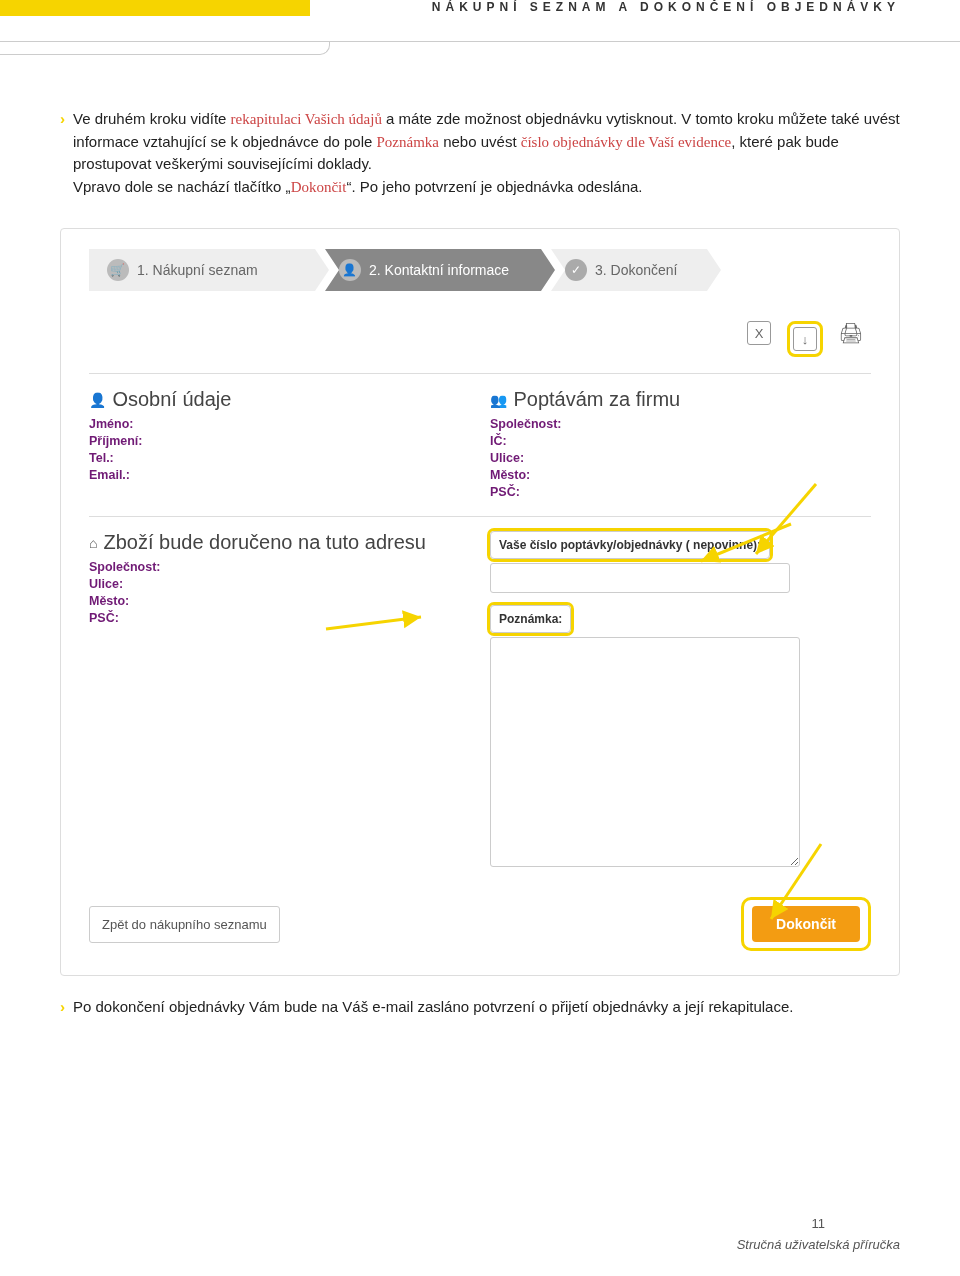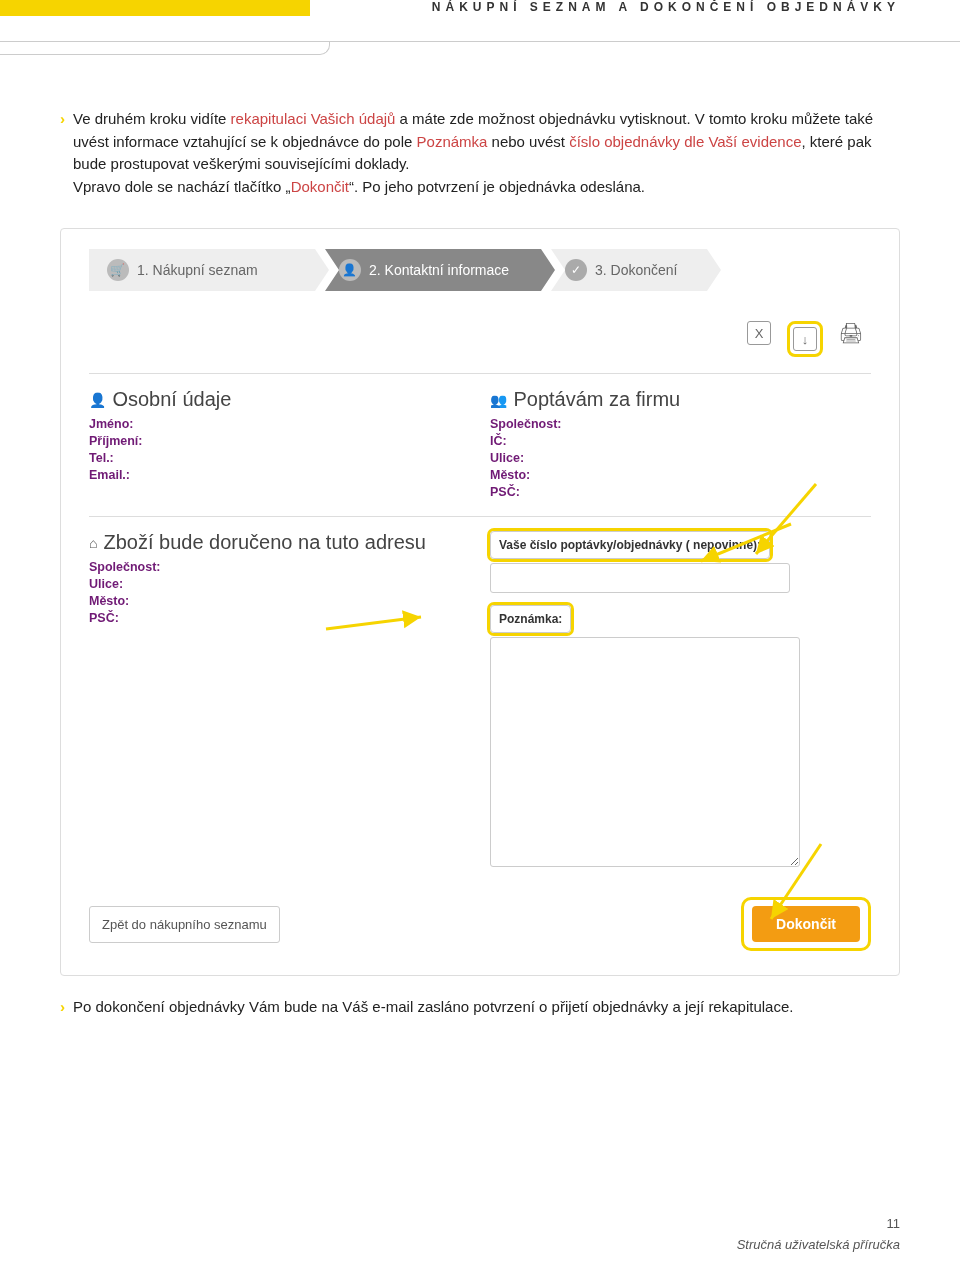--- a/index.html
+++ b/index.html
@@ -65,21 +65,21 @@
     display: flex;
     gap: 8px;
     font-size: 15px;
     line-height: 1.5;
     margin-bottom: 10px;
   }
   .bullet .arrow {
     color: #f6d400;
     font-weight: bold;
   }
-  .red { color: #c44; }
+  .red { color: #c44; font-family: Liberation Serif, serif; }
   .bullet-text { flex: 1; }
 
   
   .panel {
     margin: 10px 60px 20px 60px;
     background: #fff;
     border: 1px solid #ddd;
     border-radius: 4px;
     padding: 20px 28px 24px 28px;
     position: relative;
@@ -232,21 +232,21 @@
     padding: 10px 24px;
     font-size: 14px;
     font-weight: bold;
   }
 
   
   .footer {
     position: absolute;
     right: 60px;
     bottom: 24px;
-    text-align: right;
+    text-align: center;
     font-size: 13px;
     color: #555;
   }
   .footer .pnum { display: block; margin-bottom: 6px; }
   .footer .pguide { font-style: italic; margin-top: 8px; }
 </style>
 </head>
 <body>
 
 <div class="header-bar">

